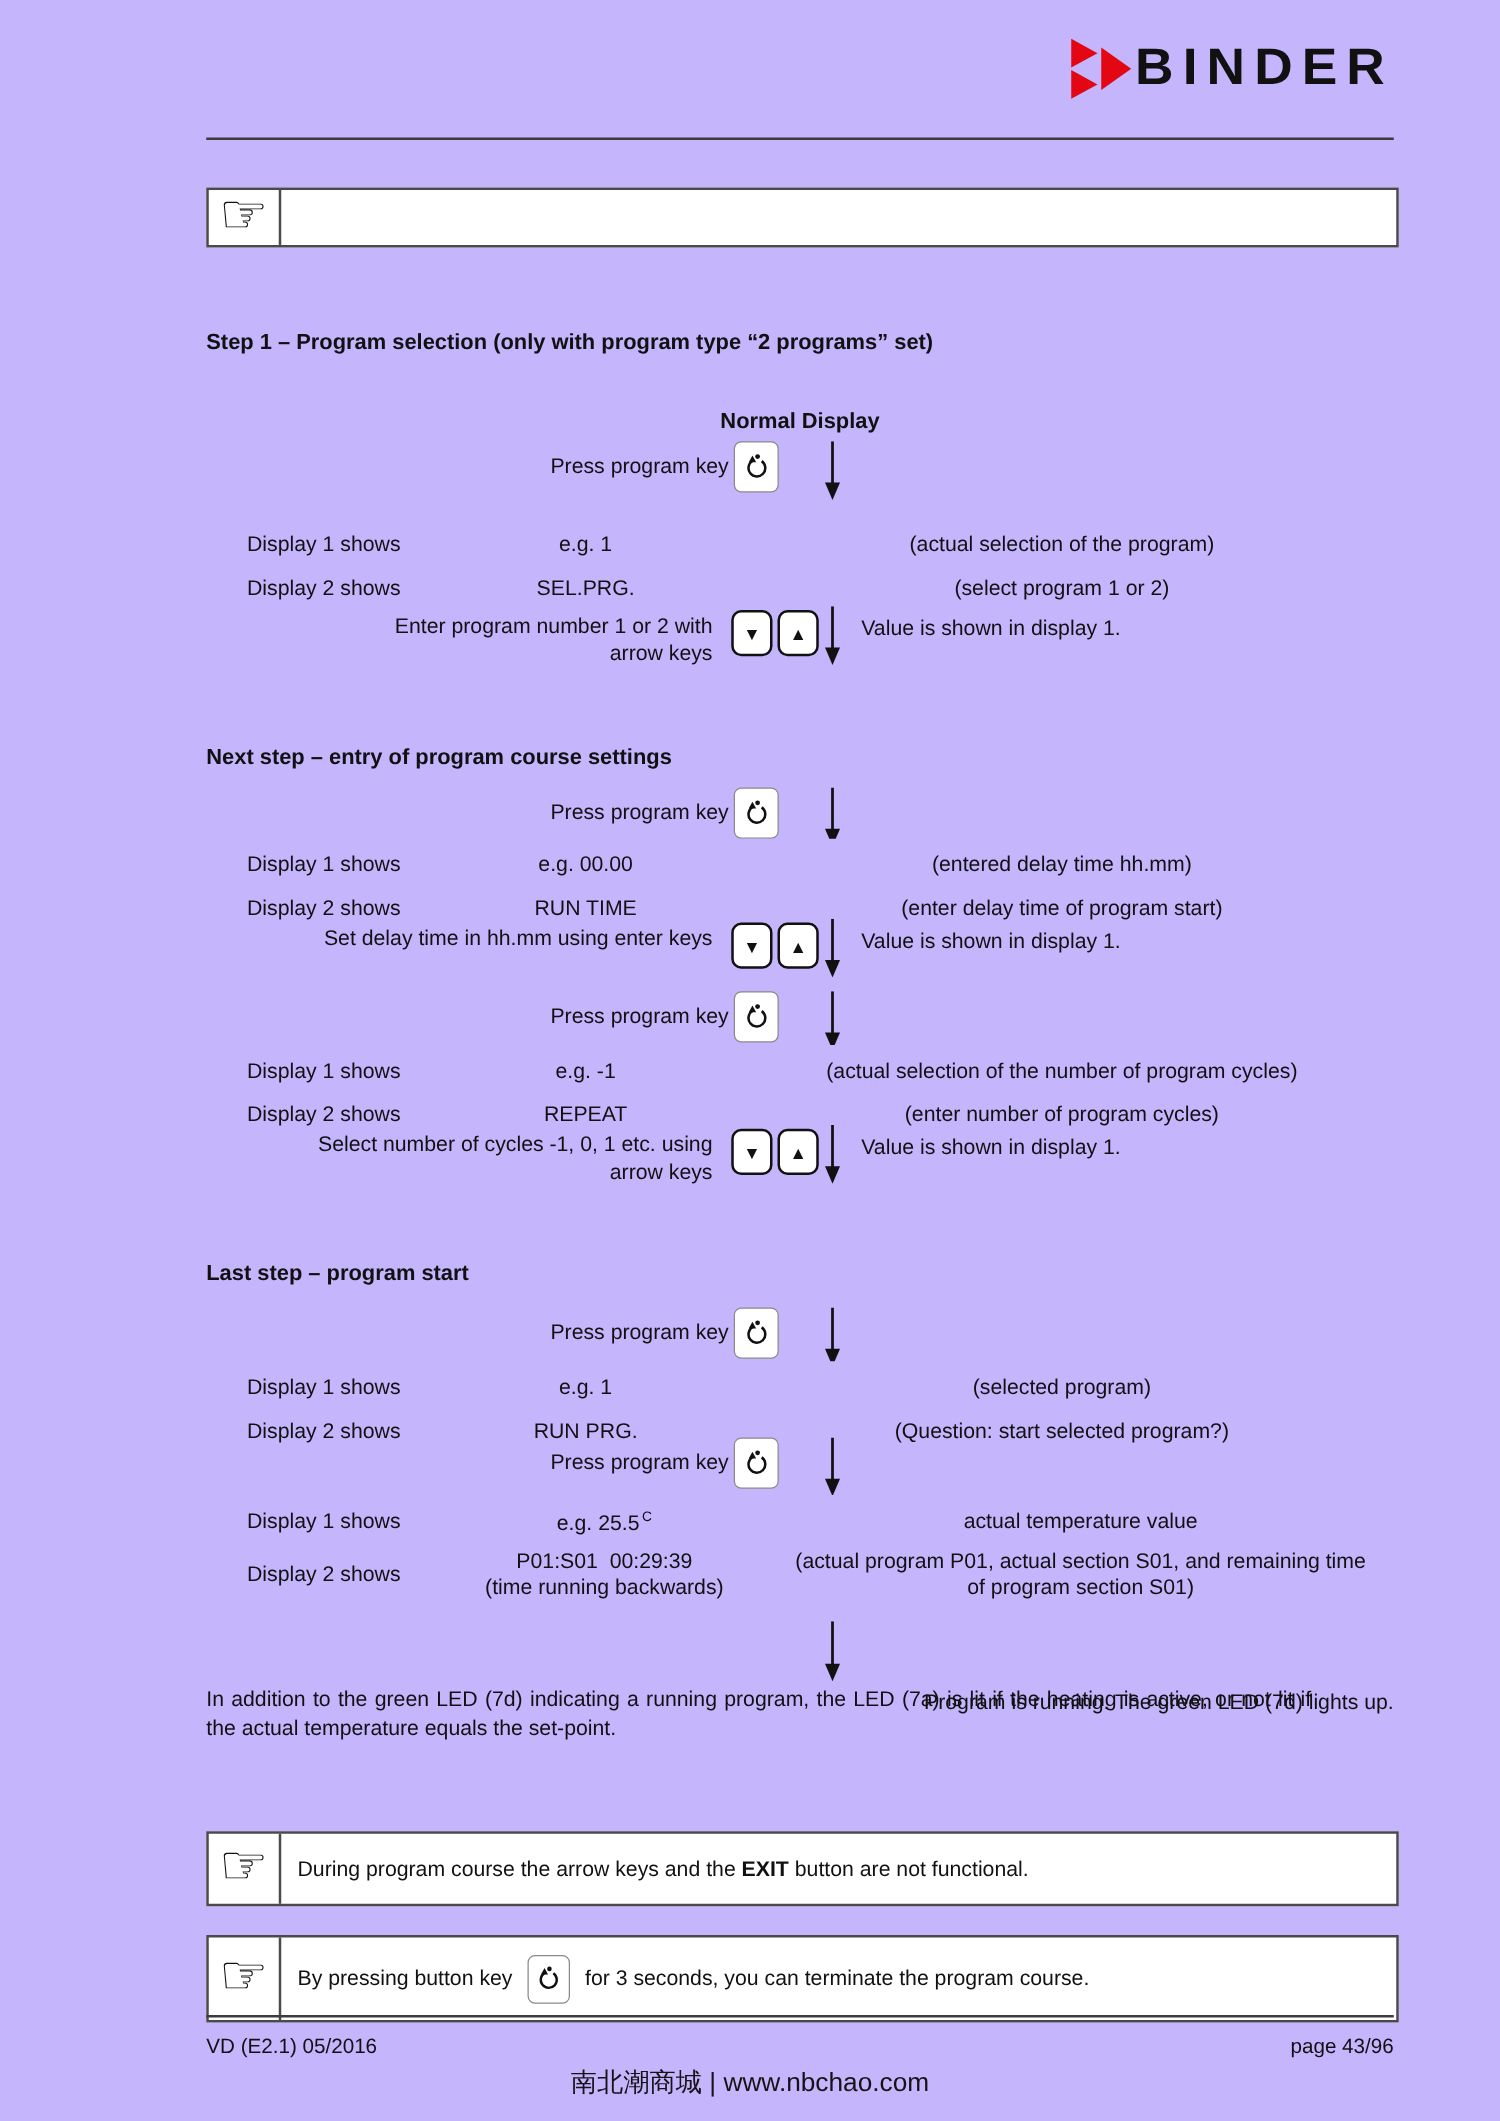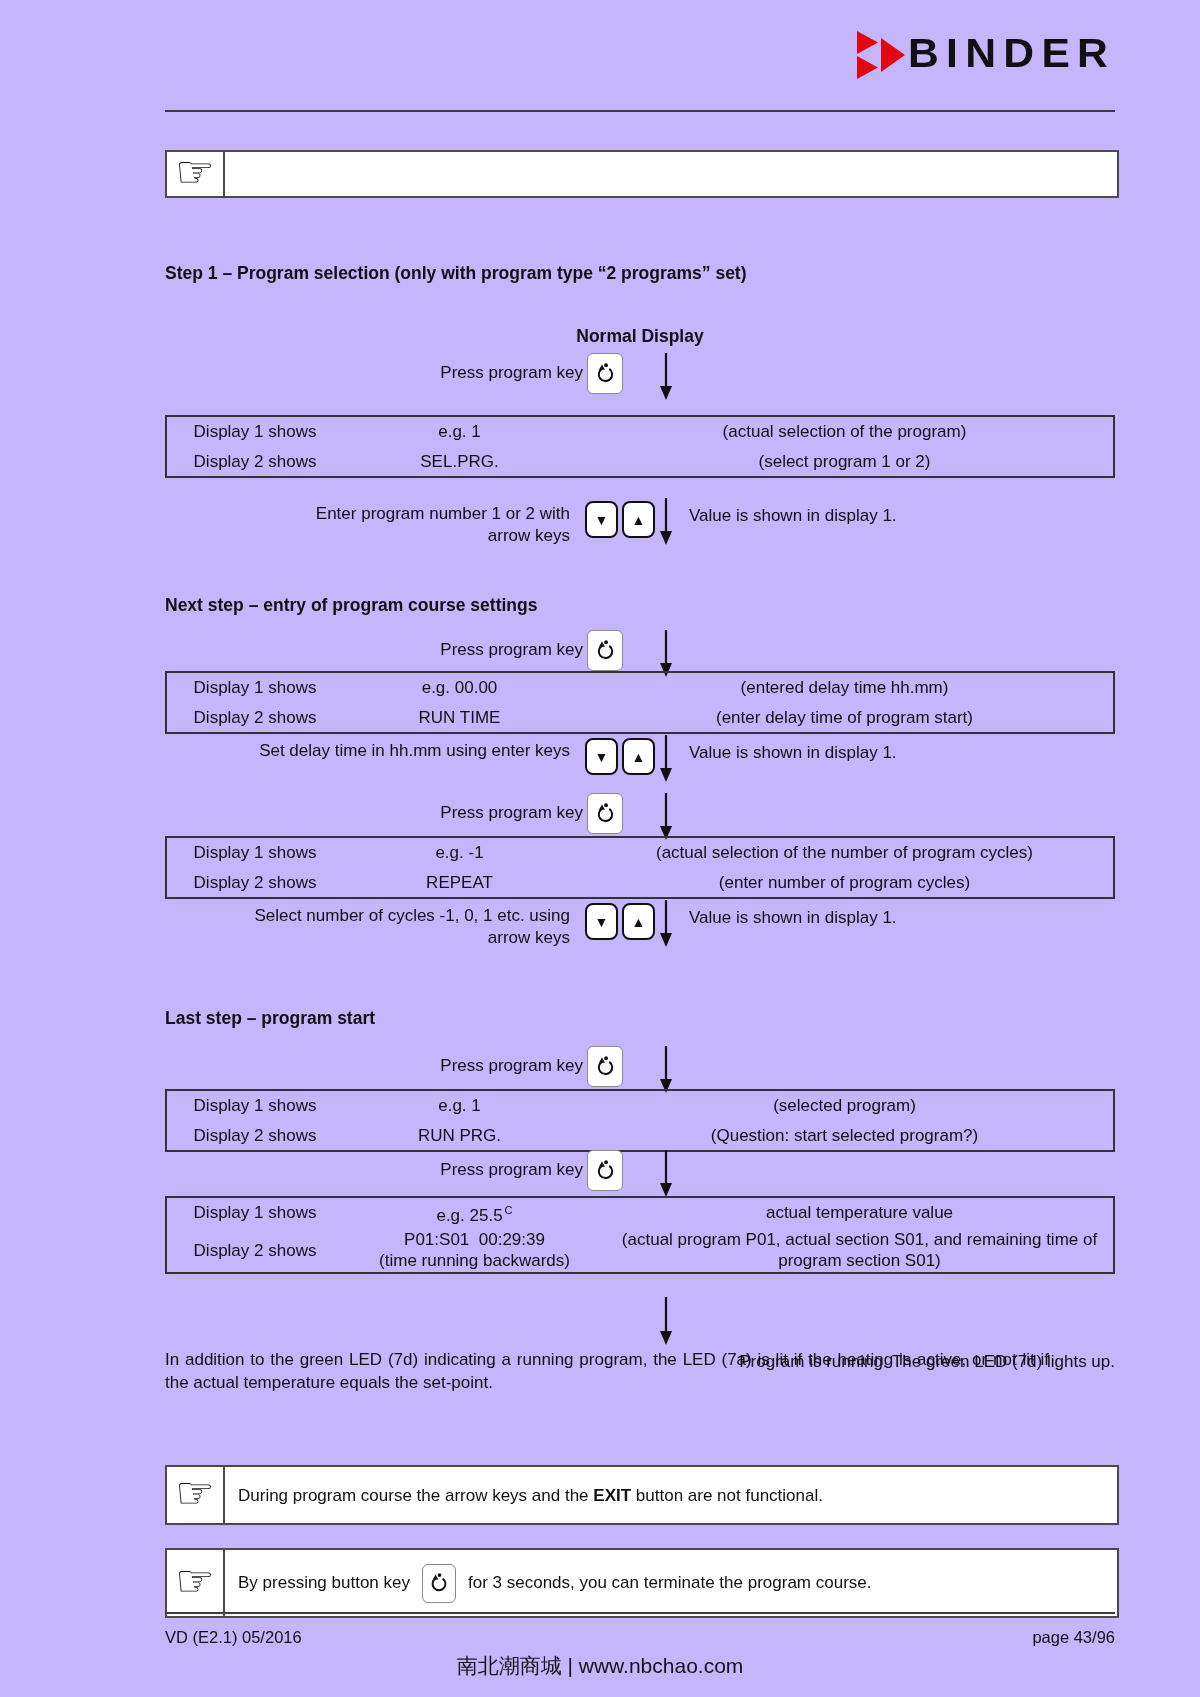--- a/index.html
+++ b/index.html
@@ -41,21 +41,21 @@
   .flow { min-height:56px; }
   .flow-text { position:absolute; left:0; right:545px; top:5px; text-align:right; font-size:17px; line-height:22px; }
   .akey {
     position:absolute; top:3px; width:29px; height:33px; border:2.2px solid #111; border-radius:8px;
     display:flex; align-items:center; justify-content:center; font-size:14px; background:#fff;
   }
   .flow-value { position:absolute; left:524px; top:8px; font-size:17px; white-space:nowrap; }
 
   
   .dtable { border-collapse:collapse; width:950px; font-size:17px; border:2px solid #333; }
-  .dtable td { border:1px solid #c4b5fd; text-align:center; padding:1px 8px; height:27px; line-height:21px; }
+  .dtable td { border:6px solid #c4b5fd; text-align:center; padding:1px 8px; height:27px; line-height:21px; }
   .dtable td.c1 { width:160px; }
   .dtable td.c2 { width:215px; }
   .dtable td.c2w { width:245px; }
   sup.deg { font-size:11px; vertical-align:super; margin-left:2px; }
   .pre { white-space:pre; }
 
   .center-text { text-align:right; font-size:17px; padding-right:55px; }
   .para { font-size:17px; line-height:23px; text-align:justify; width:884px; }
 
   .inline-key {
@@ -120,21 +120,21 @@
         <td>(actual selection of the program)</td>
       </tr>
       <tr>
         <td class="c1">Display 2 shows</td>
         <td class="c2">SEL.PRG.</td>
         <td>(select program 1 or 2)</td>
       </tr>
     </tbody>
       </table>
 
-    <div class="abs flow" style="top:498px">
+    <div class="abs flow" style="top:485px">
       <div class="flow-text">
         <span>Enter program number 1 or 2 with</span><br>
         <span>arrow keys</span>
       </div>
       <span class="akey" style="left:420px">▼</span>
       <span class="akey" style="left:457px">▲</span>
       <span class="flow-arrow">
         <svg width="14" height="47">
             <line x1="7" y1="0" x2="7" y2="35" stroke="#111" stroke-width="2.2"></line>
             <polygon points="1,33 13,33 7,47" fill="#111"></polygon>

